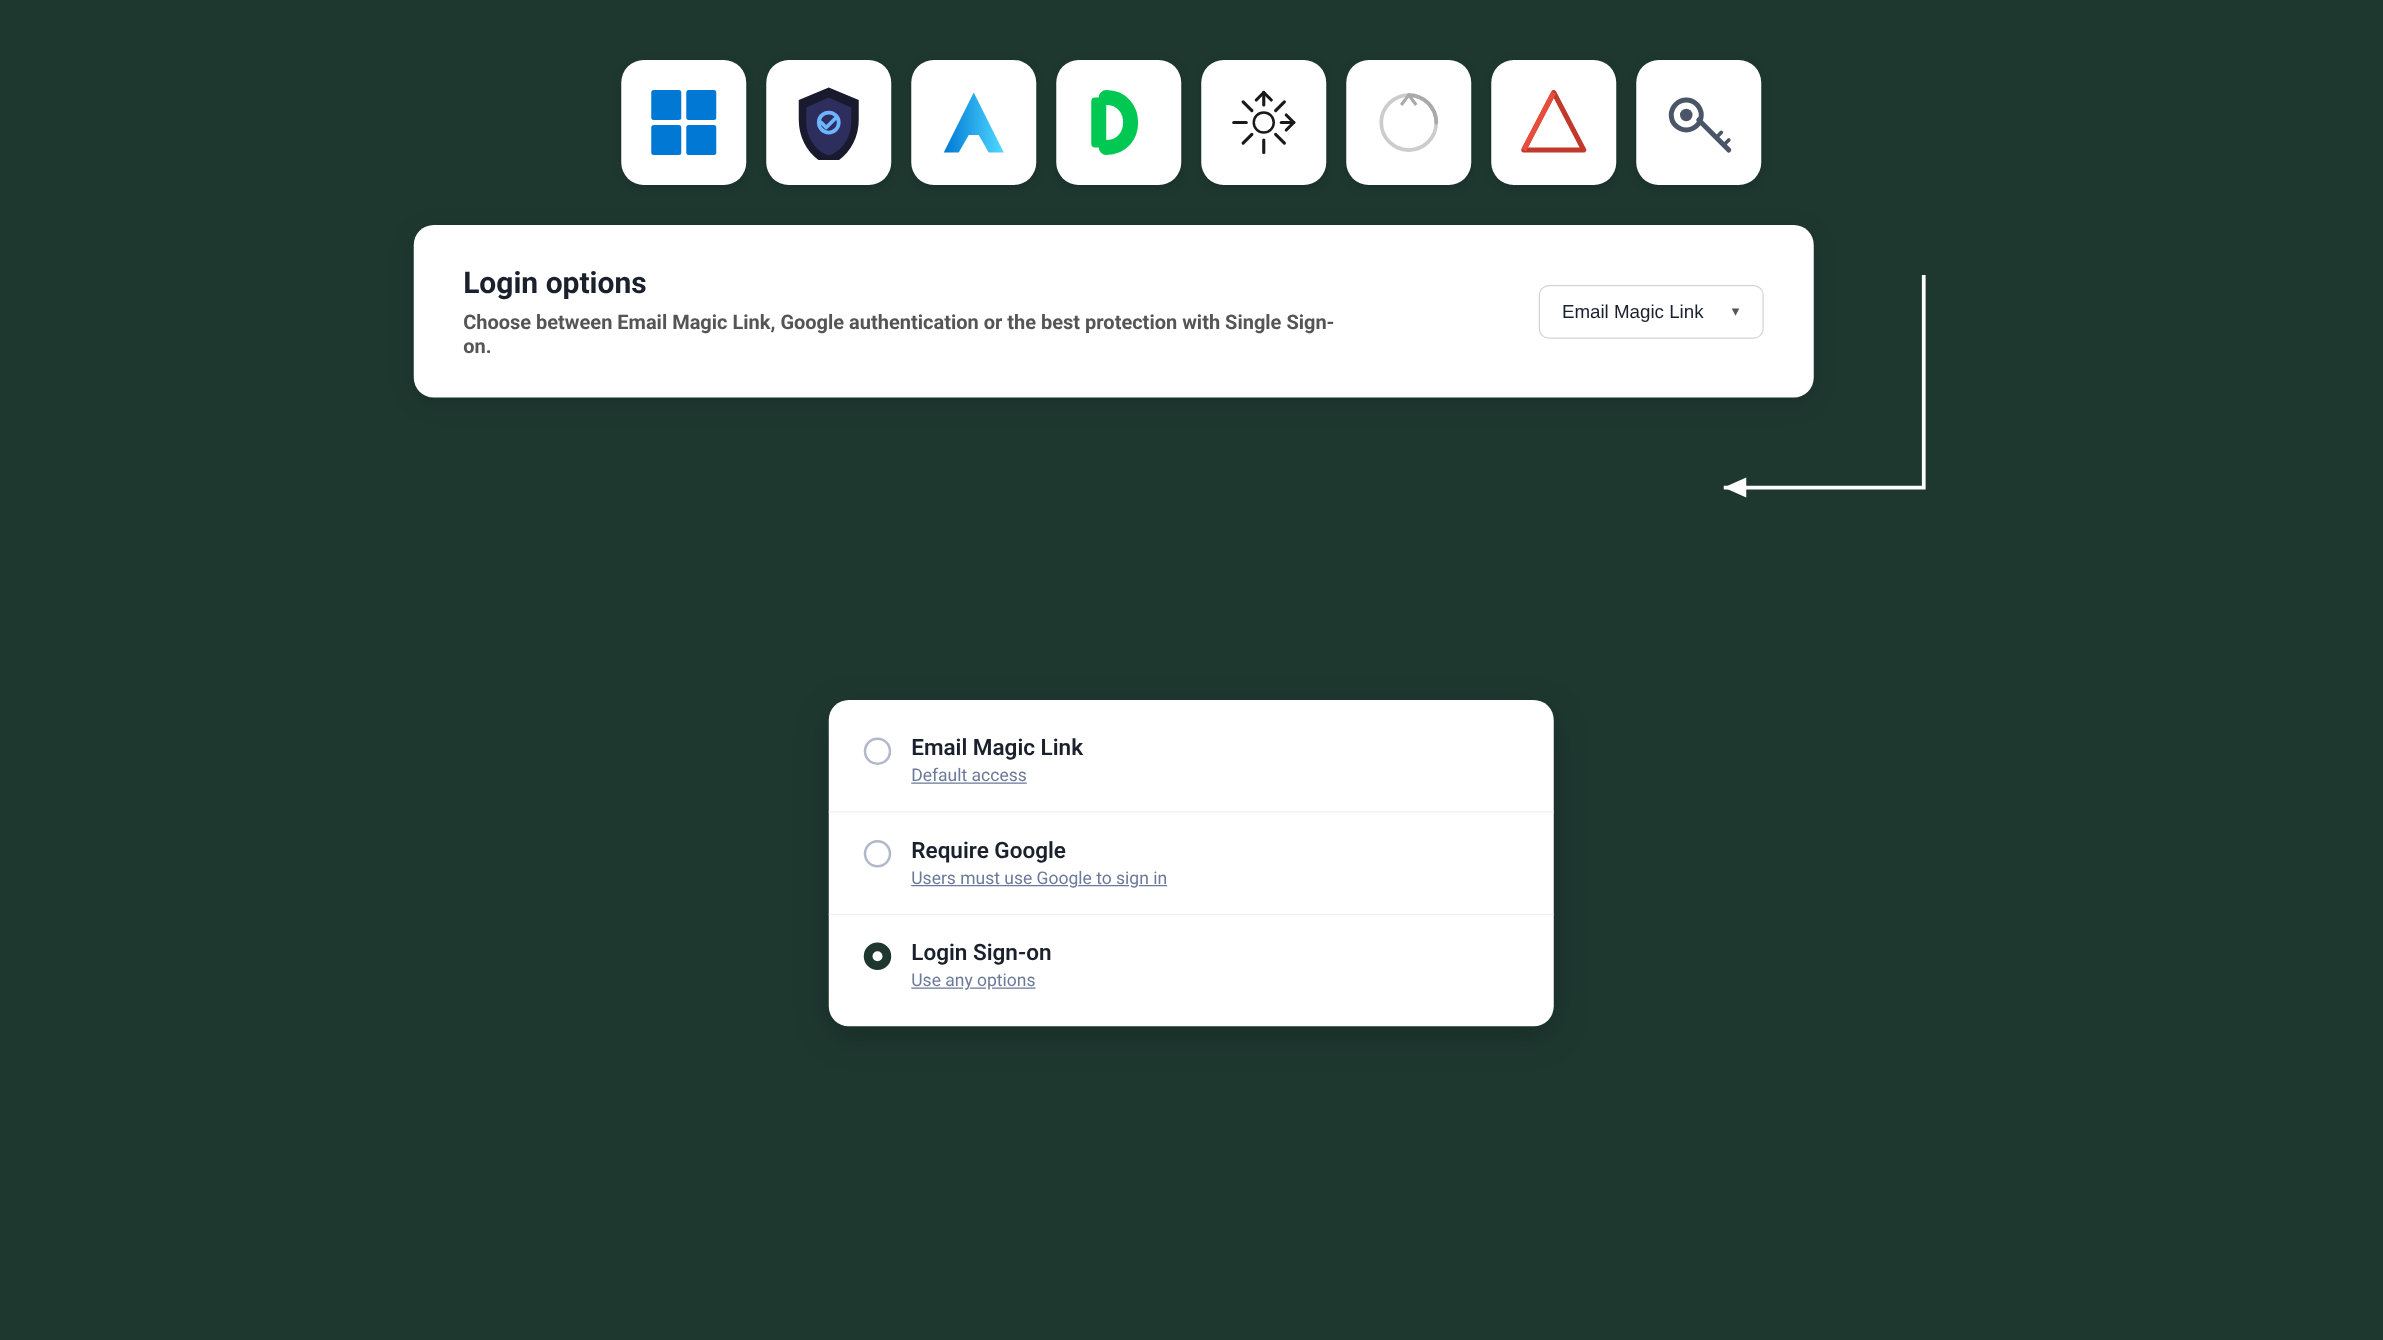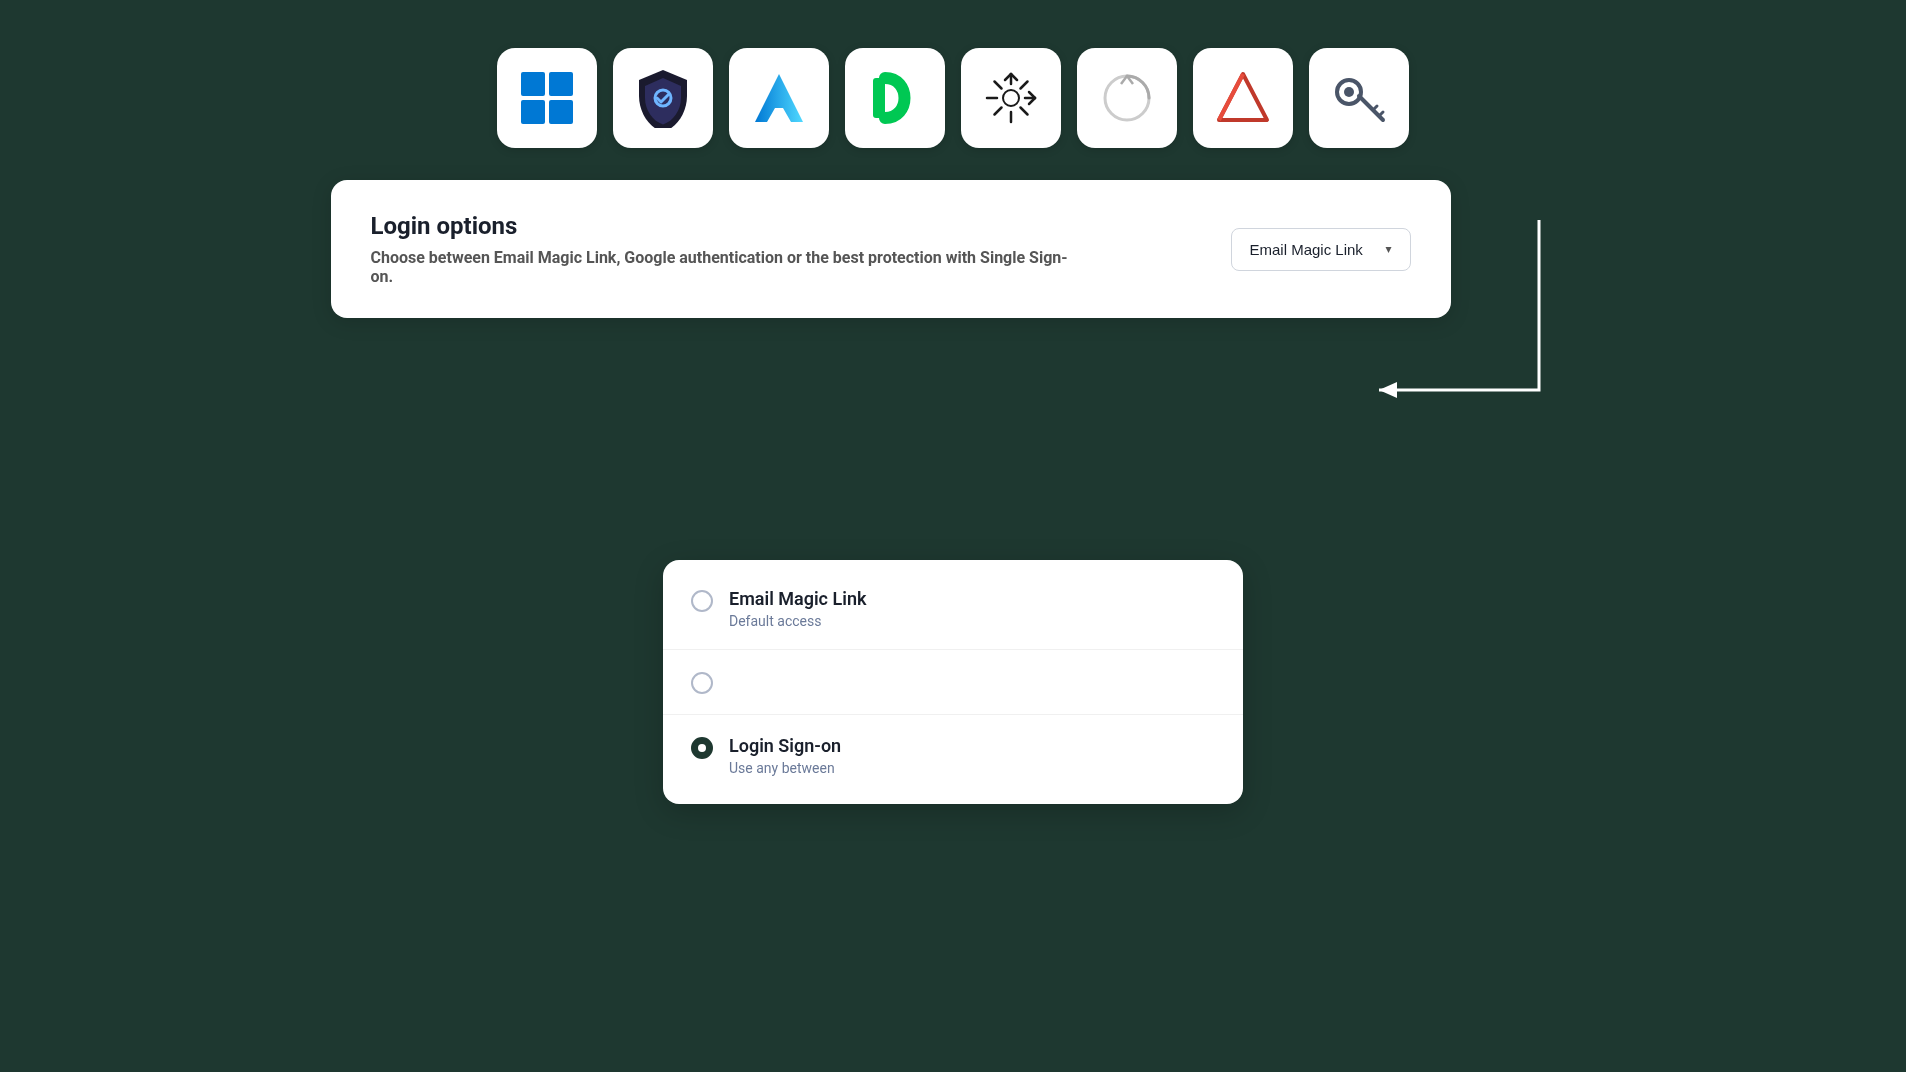--- a/index.html
+++ b/index.html
@@ -139,20 +139,21 @@
     .option-text h3 {
       font-size: 18px;
       font-weight: 600;
       color: #1a202c;
       margin-bottom: 4px;
     }
 
     .option-text p {
       font-size: 14px;
       color: #6b7a99;
+      text-decoration: underline;
     }
 
     
     .main-content {
       position: relative;
       width: 1245px;
     }
 
     .arrow-annotation {
       position: absolute;
@@ -275,26 +276,30 @@
       <div class="option-item">
         <div class="radio-circle"></div>
         <div class="option-text">
           <h3>Email Magic Link</h3>
           <p>Default access</p>
         </div>
       </div>
 
       <div class="option-item">
         <div class="radio-circle"></div>
+        <div class="option-text">
+          <h3>Require Google</h3>
+          <p>Users must use Google to sign in</p>
+        </div>
       </div>
 
       <div class="option-item">
         <div class="radio-circle selected"></div>
         <div class="option-text">
           <h3>Login Sign-on</h3>
-          <p>Use any between</p>
+          <p>Use any options</p>
         </div>
       </div>
 
     </div>
   </div>
 
 </div>
 
 </body></html>

